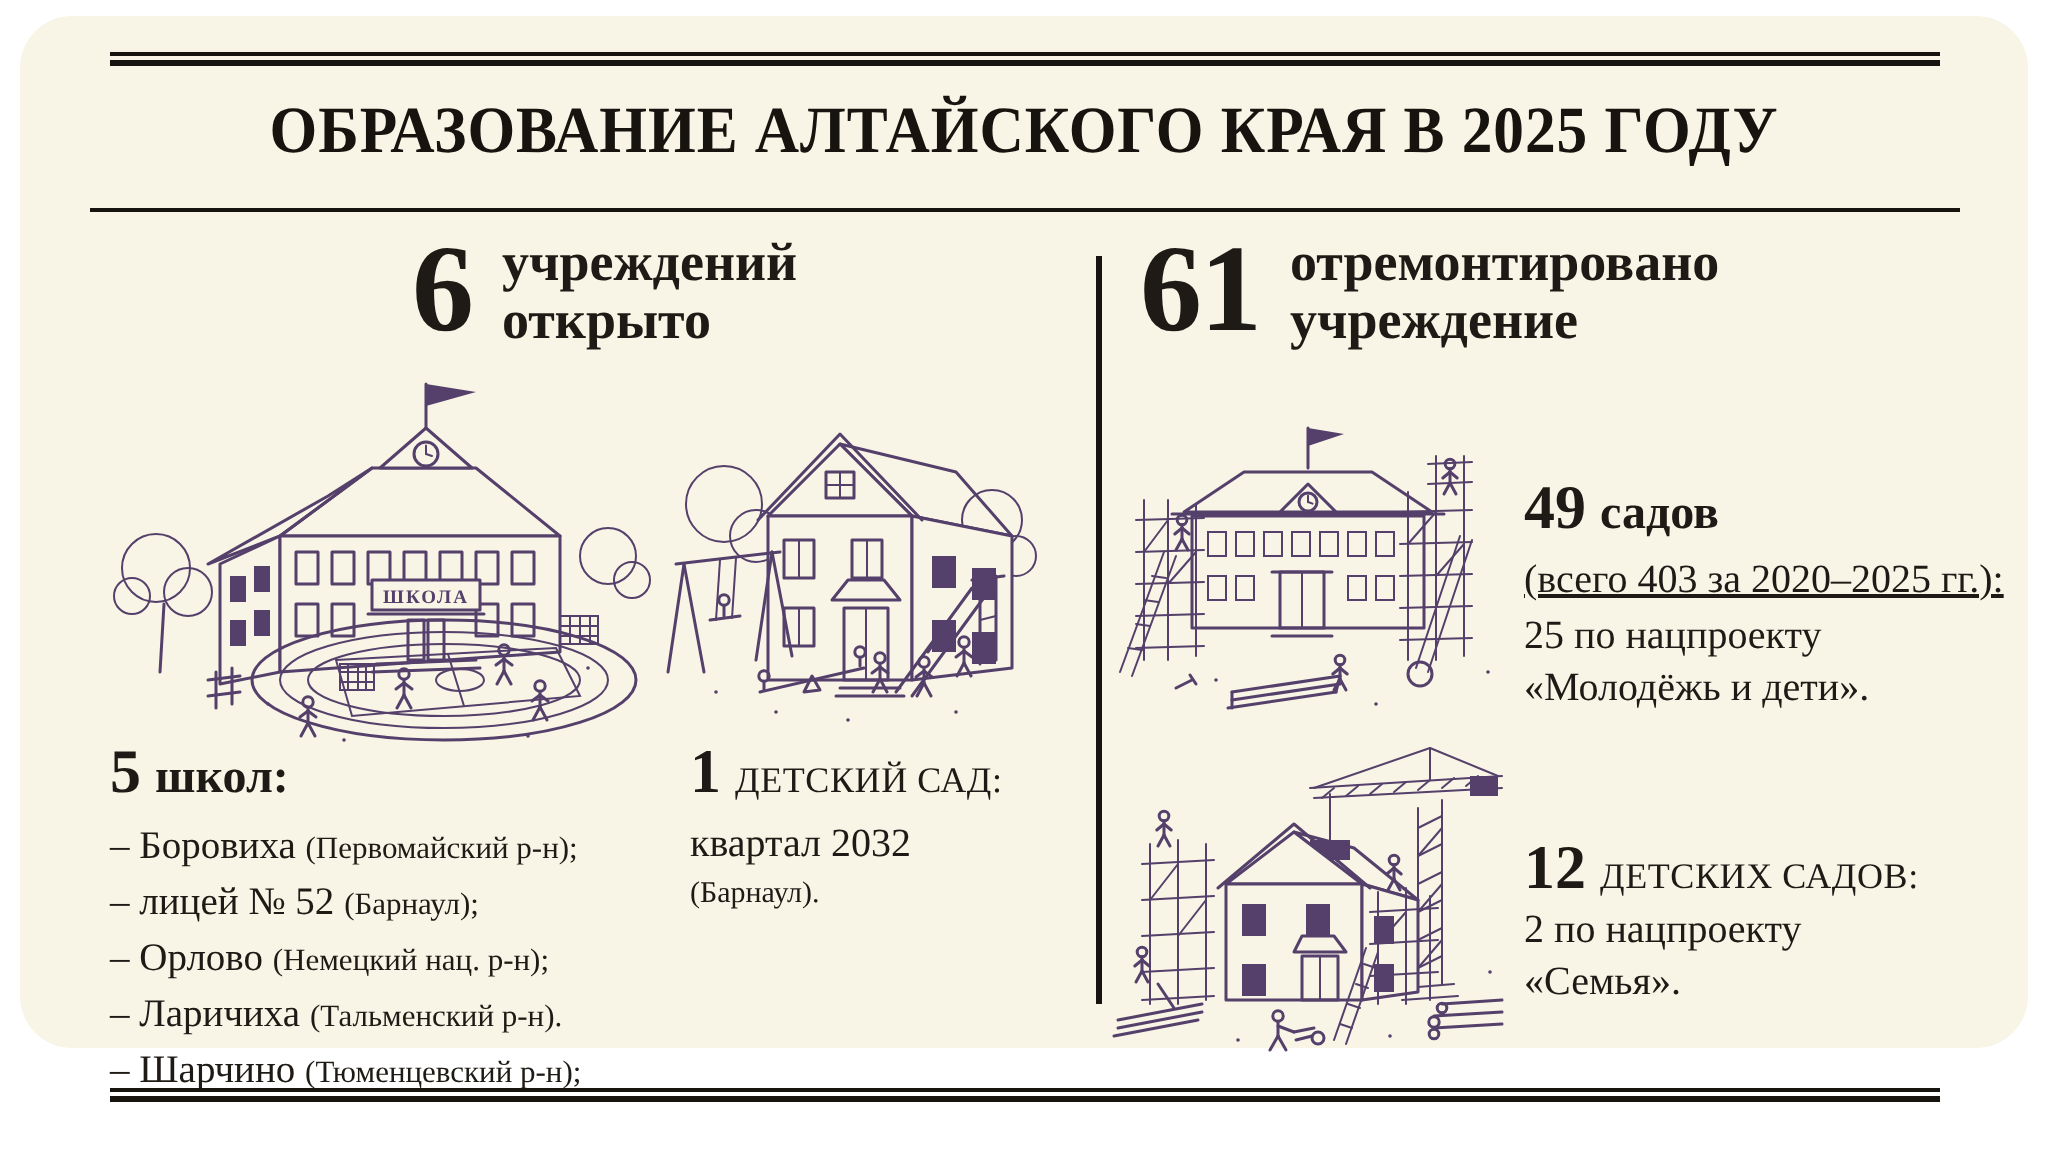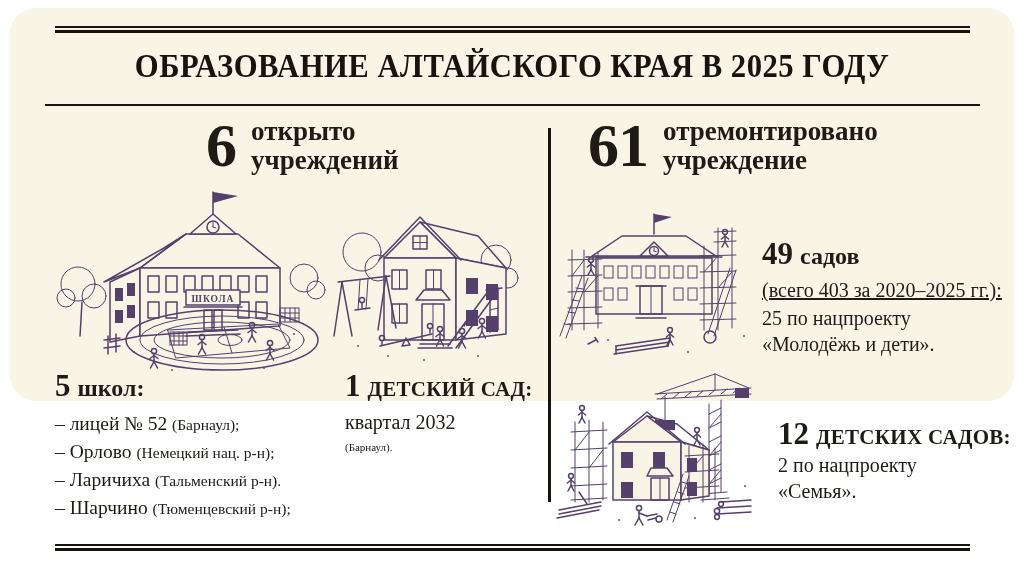--- a/index.html
+++ b/index.html
@@ -3,21 +3,21 @@
 <meta charset="utf-8">
 <style>
   html,body{margin:0;padding:0;}
   body{
     width:1024px;height:576px;position:relative;overflow:hidden;
     background:#ffffff;
     font-family:"Liberation Serif","DejaVu Serif",serif;
     color:#1e1a15;
   }
   .card{
-    position:absolute;left:10px;top:8px;width:1004px;height:393px;
+    position:absolute;left:10px;top:8px;width:1004px;height:516px;
     background:#f8f4e6;border-radius:26px;
   }
   .abs{position:absolute;}
   
   .rule2{left:45px;width:915px;}
   .rule2 .thin{height:2px;background:#17140f;}
   .rule2 .gap{height:2px;}
   .rule2 .thick{height:3px;background:#17140f;}
   .title{
     left:0;top:40px;width:100%;text-align:center;
@@ -27,29 +27,29 @@
   .title-rule{left:35px;top:96px;width:935px;height:2px;background:#17140f;}
   .divider{left:538px;top:120px;width:2.5px;height:374px;background:#17140f;}
 
   .stat{display:flex;align-items:center;}
   .stat .num{font-size:62px;font-weight:bold;line-height:1;letter-spacing:-1px;}
   .stat .lbl{font-size:27px;font-weight:bold;line-height:1.07;margin-left:15px;padding-top:2px;}
 
   .hline{white-space:nowrap;}
   .h-num{font-size:31px;font-weight:bold;}
   .h-word{font-size:24px;font-weight:bold;margin-left:7px;}
-  .h-caps{font-size:21px;font-weight:bold;text-transform:uppercase;margin-left:7px;letter-spacing:.3px;text-align:center;}
+  .h-caps{font-size:18px;font-weight:normal;text-transform:uppercase;margin-left:7px;letter-spacing:.3px;text-align:center;}
 
   .school-list{margin-top:6px;}
   .school-list .row{font-size:19.5px;line-height:27px;white-space:nowrap;}
   .school-list .note{font-size:15.5px;}
 
   .tb .note{font-size:20px;line-height:1.5;text-decoration:underline;}
   .tb .ln{font-size:20px;line-height:26px;}
-  .tb .ln-sm{font-size:11px;line-height:24px;}
+  .tb .ln-sm{font-size:15px;line-height:24px;}
 
   svg .st{stroke:#54406a;fill:none;stroke-width:1.5;stroke-linecap:round;stroke-linejoin:round;}
   svg .stn{stroke:#54406a;fill:none;stroke-width:1;stroke-linecap:round;}
   svg .fl{fill:#54406a;stroke:none;}
   svg .bg{fill:#f8f4e6;}
   svg text{font-family:"Liberation Serif","DejaVu Serif",serif;}
 </style>
 </head>
 <body>
 
@@ -61,22 +61,22 @@
       <div class="thick"></div>
   </div>
 
   <div class="abs title">ОБРАЗОВАНИЕ АЛТАЙСКОГО КРАЯ В 2025 ГОДУ</div>
   <div class="abs title-rule"></div>
   <div class="abs divider"></div>
 
   <div class="abs stat" style="left:196px;top:106px">
     <div class="num">6</div>
     <div class="lbl">
+      <div>учреждений</div>
       <div>открыто</div>
-      <div>учреждений</div>
     </div>
   </div>
 
   <svg class="abs" style="left:42px;top:176px" width="280" height="194" viewBox="0 0 280 194">
     <defs>
       <pattern id="sch-hatch" width="6" height="6" patternUnits="userSpaceOnUse" patternTransform="rotate(45)">
         <line x1="1" y1="0" x2="1" y2="6" stroke="#54406a" stroke-width="0.9"></line>
       </pattern>
       <g id="sch-fig">
         <circle cx="0" cy="-9" r="2.6" class="st"></circle>
@@ -256,36 +256,37 @@
       <circle cx="96" cy="164" r="0.9" class="fl"></circle>
     <circle cx="150" cy="160" r="0.9" class="fl"></circle>
       <circle cx="30" cy="150" r="0.9" class="fl"></circle>
   </svg>
 
   <div class="abs" style="left:45px;top:360px">
     <div class="hline">
       <span class="h-num">5</span><span class="h-word">школ:</span>
     </div>
     <div class="school-list">
+      <div class="row"><span>– Боровиха</span> <span class="note">(Первомайский р-н);</span></div>
       <div class="row"><span>– лицей № 52</span> <span class="note">(Барнаул);</span></div>
       <div class="row"><span>– Орлово</span> <span class="note">(Немецкий нац. р-н);</span></div>
       <div class="row"><span>– Ларичиха</span> <span class="note">(Тальменский р-н).</span></div>
       <div class="row"><span>– Шарчино</span> <span class="note">(Тюменцевский р-н);</span></div>
     </div>
   </div>
 
   <div class="abs tb" style="left:335px;top:360px">
     <div class="hline">
       <span class="h-num">1</span><span class="h-caps">детский сад:</span>
     </div>
     <div class="ln" style="margin-top:5px">квартал 2032</div>
     <div class="ln-sm">(Барнаул).</div>
   </div>
 
-  <div class="abs stat" style="left:578px;top:106px">
+  <div class="abs stat" style="left:560px;top:106px">
     <div class="num">61</div>
     <div class="lbl">
       <div>отремонтировано</div>
       <div>учреждение</div>
     </div>
   </div>
 
   <svg class="abs" style="left:548px;top:198px" width="194" height="156" viewBox="0 0 194 156">
     <defs>
       <pattern id="rn-hatch" width="6" height="6" patternUnits="userSpaceOnUse" patternTransform="rotate(45)">
@@ -504,21 +505,21 @@
       <line x1="4" y1="142" x2="46" y2="134"></line>
         <line x1="4" y1="146" x2="46" y2="138"></line>
         <line x1="2" y1="150" x2="44" y2="142"></line>
     </g>
     <line x1="24" y1="124" x2="32" y2="136" class="st"></line>
     <circle cx="64" cy="152" r="0.9" class="fl"></circle>
       <circle cx="140" cy="150" r="0.9" class="fl"></circle>
       <circle cx="190" cy="118" r="0.9" class="fl"></circle>
   </svg>
 
-  <div class="abs tb" style="left:768px;top:408px;width:246px">
+  <div class="abs tb" style="left:752px;top:408px;width:246px">
     <div class="hline">
       <span class="h-num">12</span><span class="h-caps">детских садов:</span>
     </div>
     <div class="ln" style="margin-top:0">2 по нацпроекту</div>
     <div class="ln">«Семья».</div>
   </div>
 
   <div class="abs rule2" style="top:536px">
     <div class="thin"></div>
       <div class="gap"></div>

